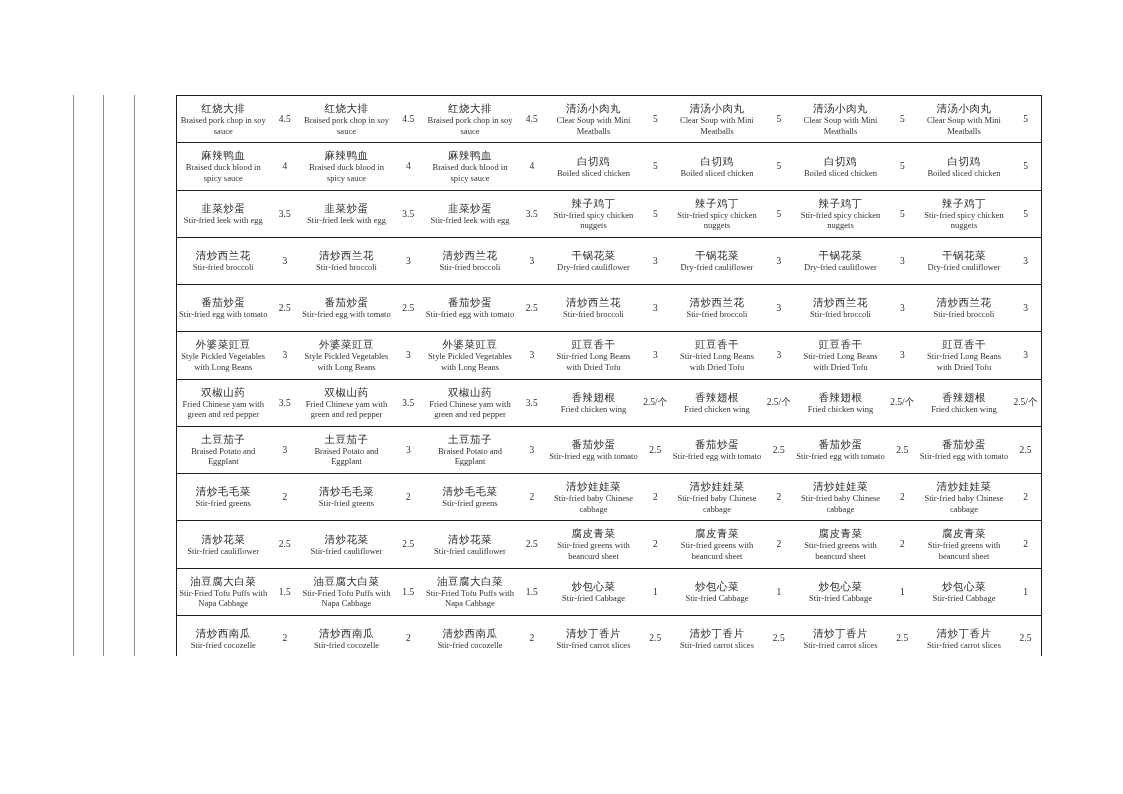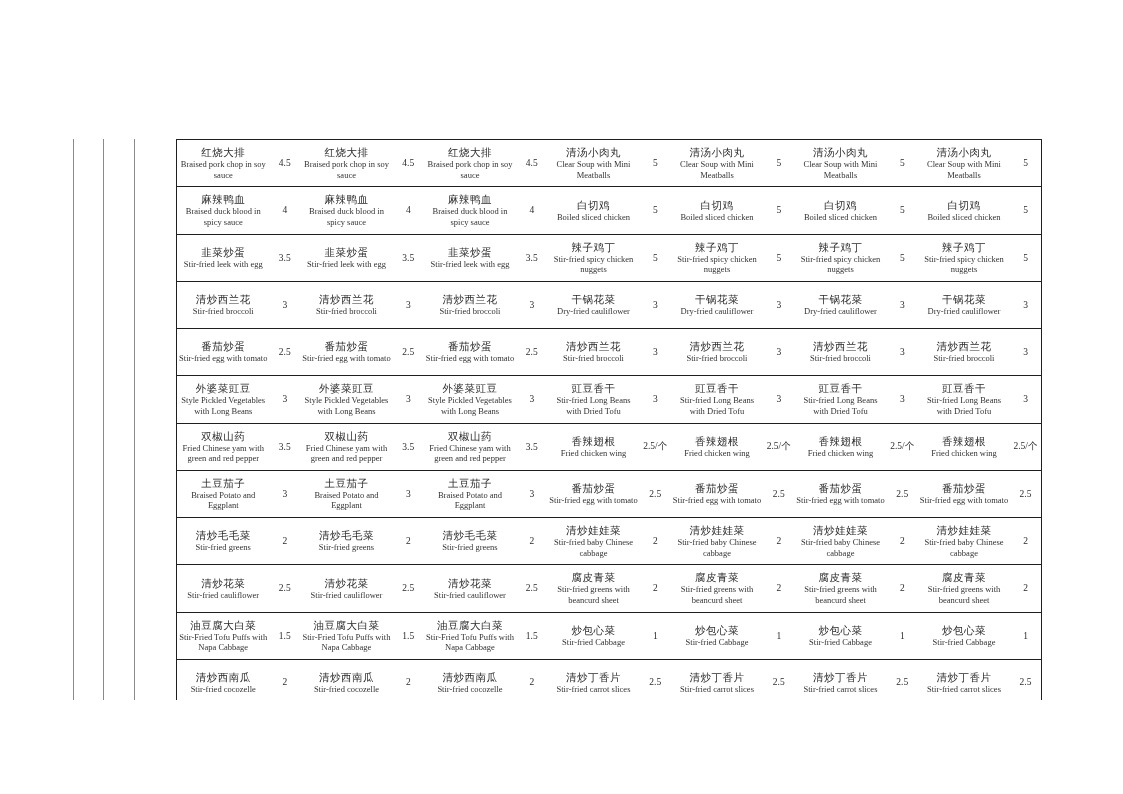--- a/index.html
+++ b/index.html
@@ -9,21 +9,20 @@
     width: 1123px;
     height: 794px;
     font-family: "Liberation Serif", "DejaVu Serif", serif;
   }
   #page {
     position: relative;
     width: 1123px;
     height: 656px;
     background: #ffffff;
     overflow: hidden;
-    margin-top: 44px;
   }
   .vrule {
     position: absolute;
     top: 95px;
     width: 1px;
     height: 567px;
     background: #8a8a8a;
   }
   #vrule-1 { left: 73px; }
   #vrule-2 { left: 103px; }

